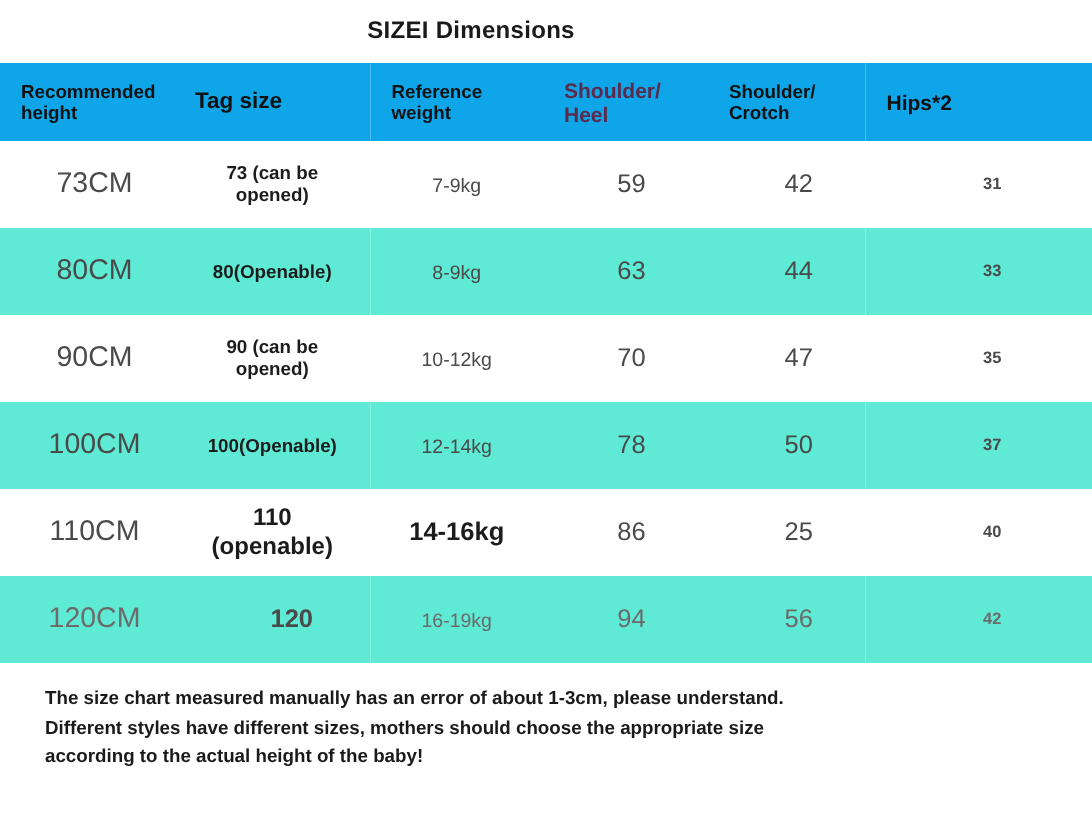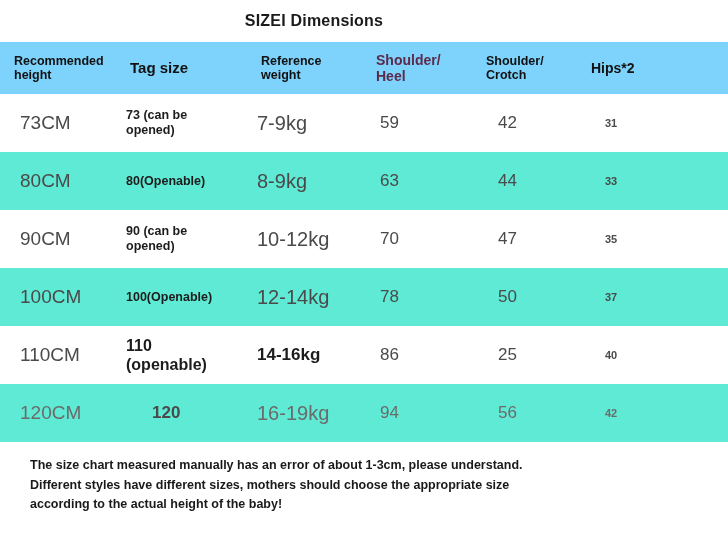--- a/index.html
+++ b/index.html
@@ -35,21 +35,21 @@
     table-layout: fixed;
   }
   table.size-table col.c0 { width: 116px; }
   table.size-table col.c1 { width: 131px; }
   table.size-table col.c2 { width: 115px; }
   table.size-table col.c3 { width: 110px; }
   table.size-table col.c4 { width: 105px; }
   table.size-table col.c5 { width: 151px; }
 
   thead th {
-    background: #7dd3fc;
+    background: #0ea5e9;
     color: #111111;
     font-size: 12.5px;
     font-weight: bold;
     text-align: left;
     padding: 10px 14px;
     height: 48px;
     vertical-align: middle;
     line-height: 1.15;
     box-sizing: border-box;
   }
@@ -69,34 +69,35 @@
 
   tbody tr { height: 58px; }
   tbody tr.odd td { background: #ffffff; }
   tbody tr.even td { background: #5eead4; }
 
   tbody td {
     padding: 6px 10px;
     vertical-align: middle;
     box-sizing: border-box;
     color: #3a3a3a;
+    text-align: center;
   }
   td.col-height {
     font-size: 19px;
     color: #4a4a4a;
     padding-left: 20px;
   }
   td.col-tag {
     font-size: 12.5px;
     font-weight: bold;
     color: #1c1c1c;
     line-height: 1.2;
   }
   td.col-weight {
-    font-size: 20px;
+    font-size: 13px;
     color: #4a4a4a;
   }
   td.col-sh {
     font-size: 17px;
     color: #4a4a4a;
     padding-left: 18px;
   }
   td.col-sc {
     font-size: 17px;
     color: #4a4a4a;

